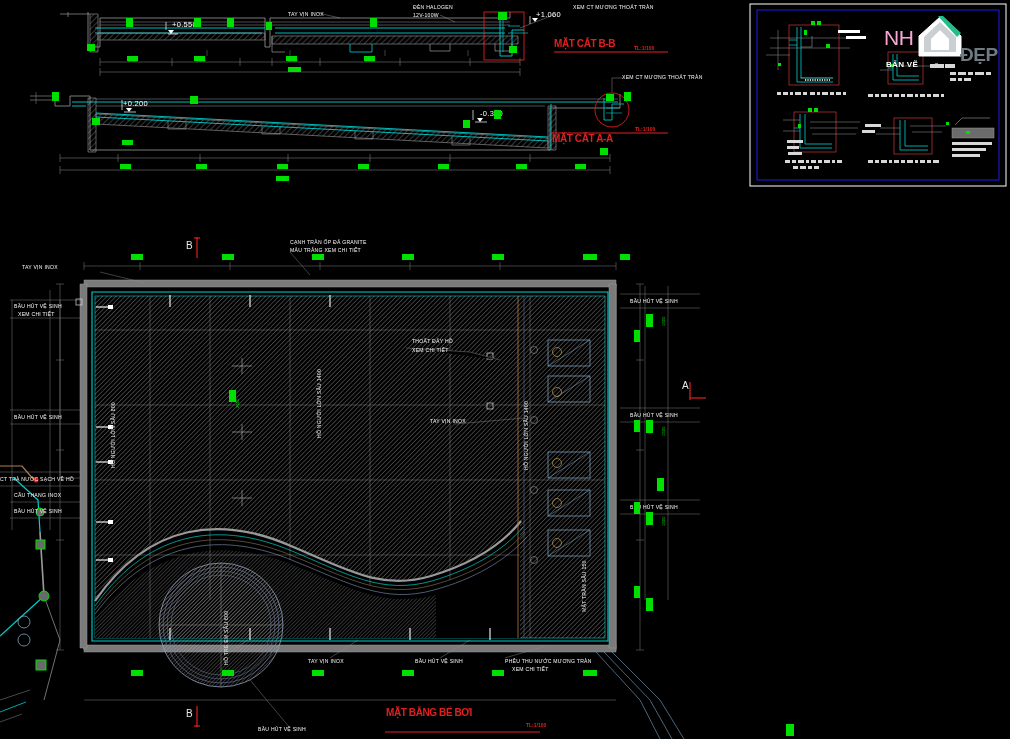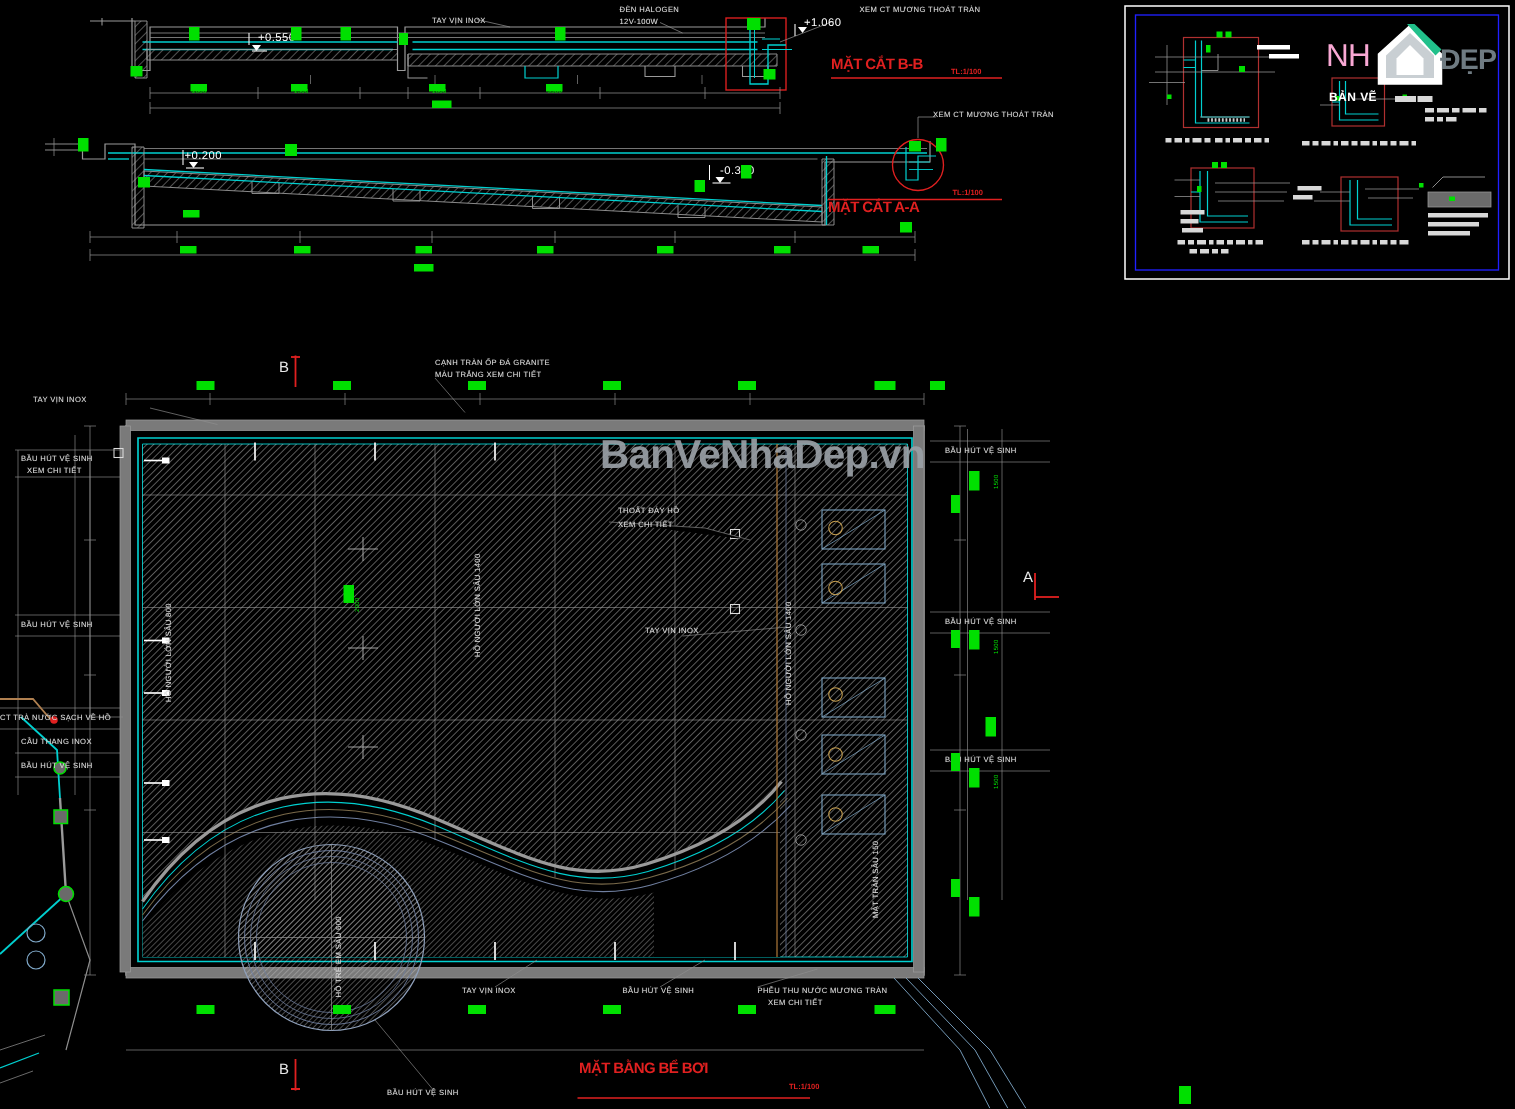--- a/index.html
+++ b/index.html
@@ -760,27 +760,26 @@
     </g>
   </svg>
 
   <div class="secmark" style="left:186px; top:240px;">B</div>
   <div class="secmark" style="left:682px; top:380px;">A</div>
   <div class="secmark" style="left:186px; top:708px;">B</div>
 
   <div class="title" style="left:386px; top:707px;">MẶT BẰNG BỂ BƠI</div>
   <div class="scale" style="left:526px; top:722px;">TL:1/100</div>
 
-  <div class="wm-center" style="left:400px; top:288px;">BanVeNhaDep.vn</div>
 
   <div id="logo" style="left:884px; top:14px; width:120px; height:52px;">
     <div class="logo-banve" style="left:2px; top:2px;">BẢN VẼ</div>
     <div class="logo-nh" style="left:0px; top:12px;">NH</div>
     <svg style="position:absolute; left:32px; top:0px;" width="48" height="44" viewBox="0 0 48 44">
       <path d="M24 3 L45 22 L45 42 L3 42 L3 22 Z" fill="#ffffff" stroke="#ffffff" stroke-width="1"></path>
       <path d="M24 8 L40 23 L40 38 L8 38 L8 23 Z" fill="#c9cfd3"></path>
       <path d="M24 16 L33 25 L33 36 L15 36 L15 25 Z" fill="#ffffff"></path>
       <path d="M22 2 L27 2 L45 19 L41 23 Z" fill="#21c08b"></path>
     </svg>
-    <div class="logo-dep" style="left:76px; top:16px;">ĐẸP</div>
+    <div class="logo-dep" style="left:76px; top:30px;">ĐẸP</div>
   </div>
 
 </div>
 
 </body></html>

